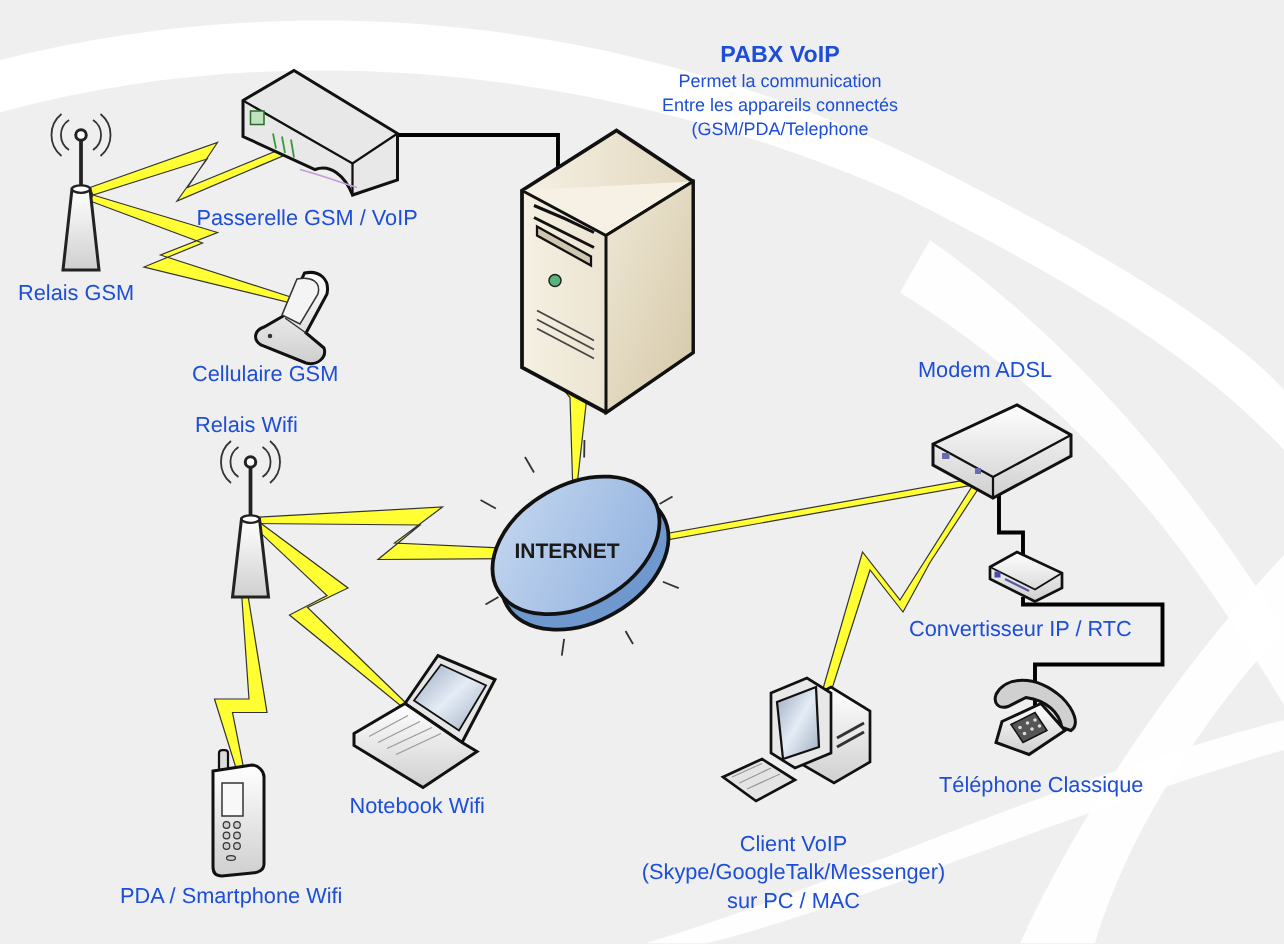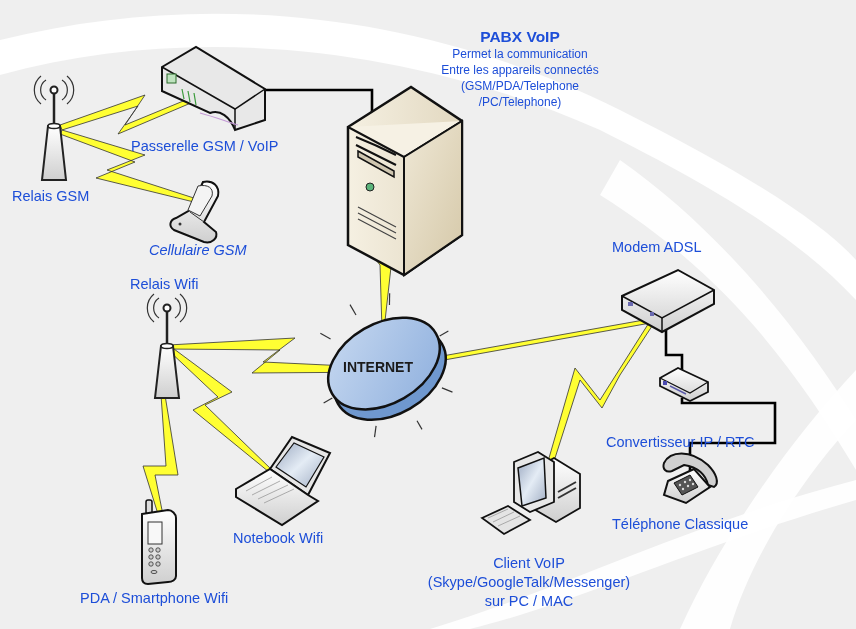--- a/index.html
+++ b/index.html
@@ -181,29 +181,28 @@
       <ellipse cx="14" cy="72" rx="3" ry="1.6"></ellipse>
     </g>
   </g>
 </svg>
 
 <div class="pabx">
   <div class="t">PABX VoIP</div>
   <div class="d">Permet la communication</div>
   <div class="d">Entre les appareils connectés</div>
   <div class="d">(GSM/PDA/Telephone</div>
-  <div class="d">/PC/Telephone)</div>
 </div>
 
 <div class="lbl" style="left:12px; top:188px;">Relais GSM</div>
 <div class="lbl" style="left:131px; top:138px;">Passerelle GSM / VoIP</div>
-<div class="lbl" style="left:149px; top:242px;font-style:italic;">Cellulaire GSM</div>
+<div class="lbl" style="left:128px; top:242px;">Cellulaire GSM</div>
 <div class="lbl" style="left:130px; top:276px;">Relais Wifi</div>
 <div class="lbl" style="left:612px; top:239px;">Modem ADSL</div>
-<div class="lbl" style="left:606px; top:412px;margin-top:22px;">Convertisseur IP / RTC</div>
-<div class="lbl" style="left:612px; top:516px;">Téléphone Classique</div>
+<div class="lbl" style="left:606px; top:412px;">Convertisseur IP / RTC</div>
+<div class="lbl" style="left:626px; top:516px;">Téléphone Classique</div>
 <div class="lbl" style="left:233px; top:530px;">Notebook Wifi</div>
 <div class="lbl" style="left:80px; top:590px;">PDA / Smartphone Wifi</div>
 <div class="lbl multi" style="left:414px; top:554px; width:230px;">
   <div>Client VoIP</div>
   <div>(Skype/GoogleTalk/Messenger)</div>
   <div>sur PC / MAC</div>
 </div>
 
 </body></html>

